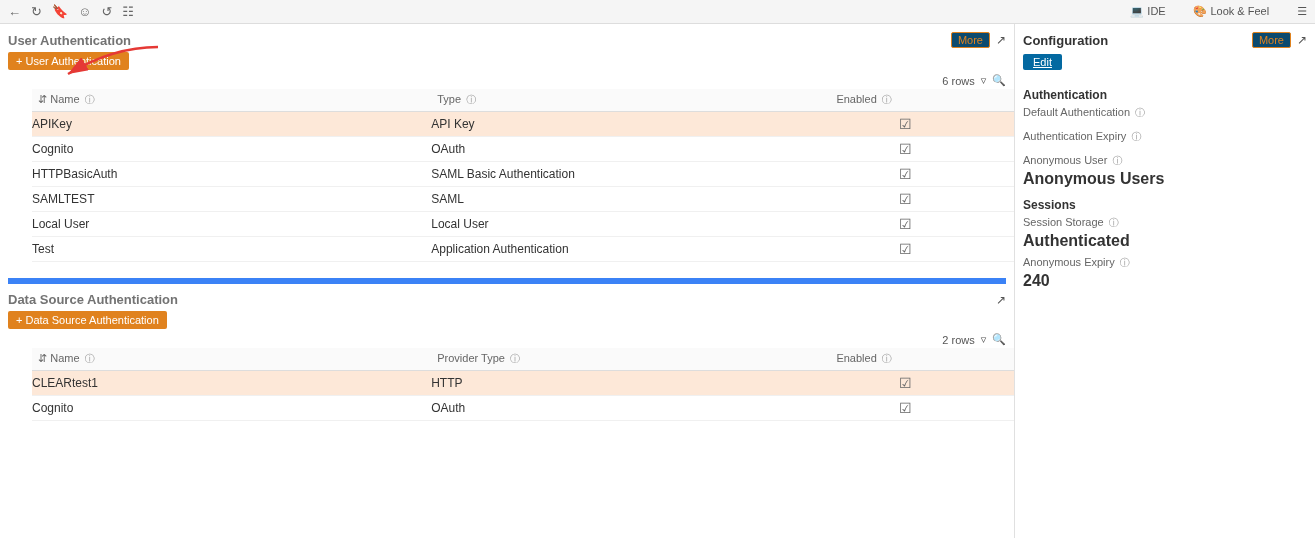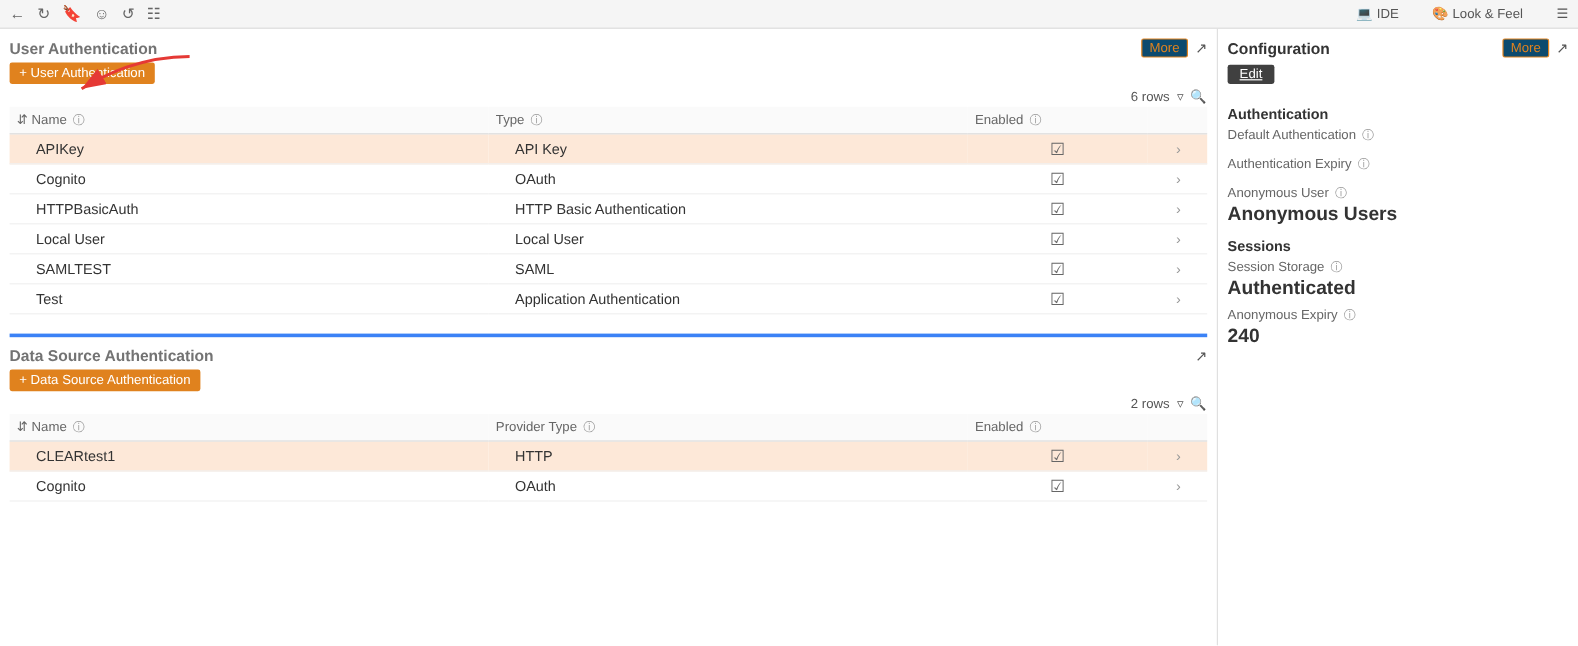--- a/index.html
+++ b/index.html
@@ -46,51 +46,51 @@
     }
 
     
     .table-meta {
       display: flex; align-items: center; justify-content: flex-end;
       font-size: 11px; color: #555; margin-bottom: 2px; gap: 6px; text-align: right;
     }
     .table-meta-icon { cursor: pointer; }
 
     
-    .data-table { width: 100%; border-collapse: collapse; }
+    .data-table { width: 100%; border-collapse: collapse; margin-left: 24px; }
     .data-table th {
       text-align: left; font-size: 11px; color: #666; font-weight: normal;
       padding: 4px 6px; border-bottom: 1px solid #ddd; background: #fafafa;
     }
     .data-table td {
-      padding: 4px 22px; border-bottom: 1px solid #f0f0f0; font-size: 12px;
+      padding: 4px 0; border-bottom: 1px solid #f0f0f0; font-size: 12px;
     }
     .data-table tr:first-child td { background: #fde8d8; }
 
     .col-name { width: 40%; }
     .col-type { width: 40%; }
     .col-enabled { width: 15%; text-align: center; }
     .col-arrow { width: 5%; text-align: right; }
 
     .th-icon { font-size: 10px; color: #999; margin-left: 2px; }
     .checkbox-icon { font-size: 14px; color: #666; }
     .arrow-icon { color: #999; }
 
     
-    .section-separator { margin: 16px 0 8px 0; border-top: 3px solid #3b82f6; padding-top: 8px; }
+    .section-separator { margin: 16px 0 8px 0; border-top: 6px solid #3b82f6; padding-top: 8px; }
 
     
     .config-header {
       display: flex; align-items: flex-end; justify-content: space-between;
       margin-bottom: 6px;
     }
     .config-title { font-size: 13px; font-weight: bold; }
 
     .edit-btn {
-      background: #404040; color: #fff; border: none;
+      background: #0369a1; color: #fff; border: none;
       padding: 2px 10px; font-size: 11px; cursor: pointer;
       border-radius: 2px; margin-bottom: 8px; display: inline-block; text-decoration: underline;
     }
 
     .config-section-title {
       font-size: 12px; font-weight: bold; color: #333;
       margin: 10px 0 4px 0;
     }
     .config-field-label {
       font-size: 11px; color: #666; margin-bottom: 2px;
@@ -188,41 +188,41 @@
       <td class="col-type">OAuth</td>
       <td class="col-enabled">
         <span class="checkbox-icon">☑</span>
       </td>
       <td class="col-arrow">
         <span class="arrow-icon">›</span>
       </td>
     </tr>
             <tr>
       <td class="col-name">HTTPBasicAuth</td>
-      <td class="col-type">HTTP Basic Authentication</td>
+      <td class="col-type">SAML Basic Authentication</td>
+      <td class="col-enabled">
+        <span class="checkbox-icon">☑</span>
+      </td>
+      <td class="col-arrow">
+        <span class="arrow-icon">›</span>
+      </td>
+    </tr>
+            <tr>
+      <td class="col-name">SAMLTEST</td>
+      <td class="col-type">SAML</td>
       <td class="col-enabled">
         <span class="checkbox-icon">☑</span>
       </td>
       <td class="col-arrow">
         <span class="arrow-icon">›</span>
       </td>
     </tr>
             <tr>
       <td class="col-name">Local User</td>
       <td class="col-type">Local User</td>
-      <td class="col-enabled">
-        <span class="checkbox-icon">☑</span>
-      </td>
-      <td class="col-arrow">
-        <span class="arrow-icon">›</span>
-      </td>
-    </tr>
-            <tr>
-      <td class="col-name">SAMLTEST</td>
-      <td class="col-type">SAML</td>
       <td class="col-enabled">
         <span class="checkbox-icon">☑</span>
       </td>
       <td class="col-arrow">
         <span class="arrow-icon">›</span>
       </td>
     </tr>
             <tr>
       <td class="col-name">Test</td>
       <td class="col-type">Application Authentication</td>

